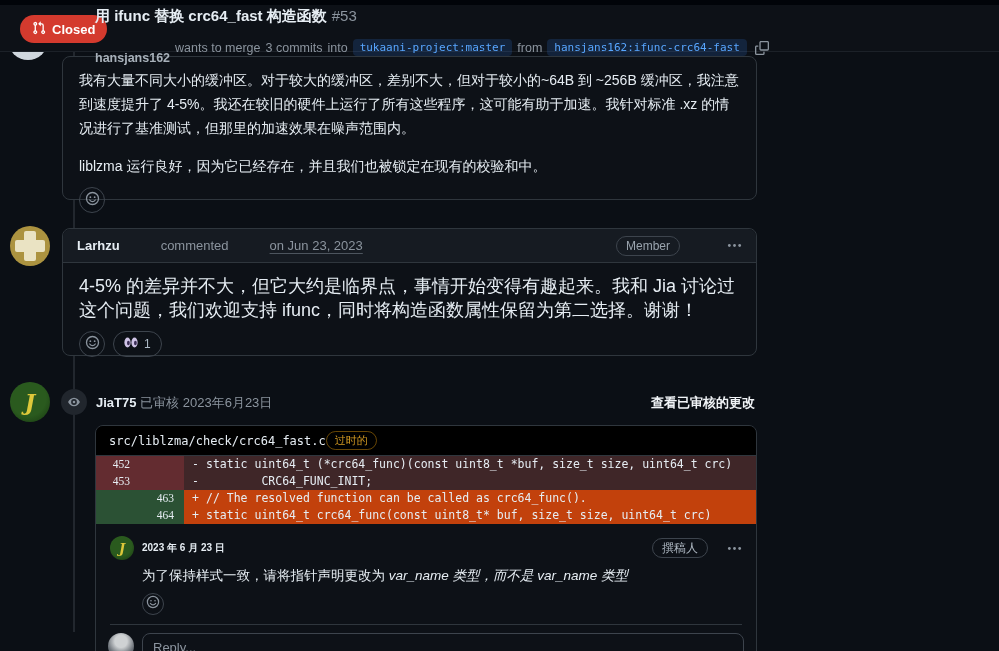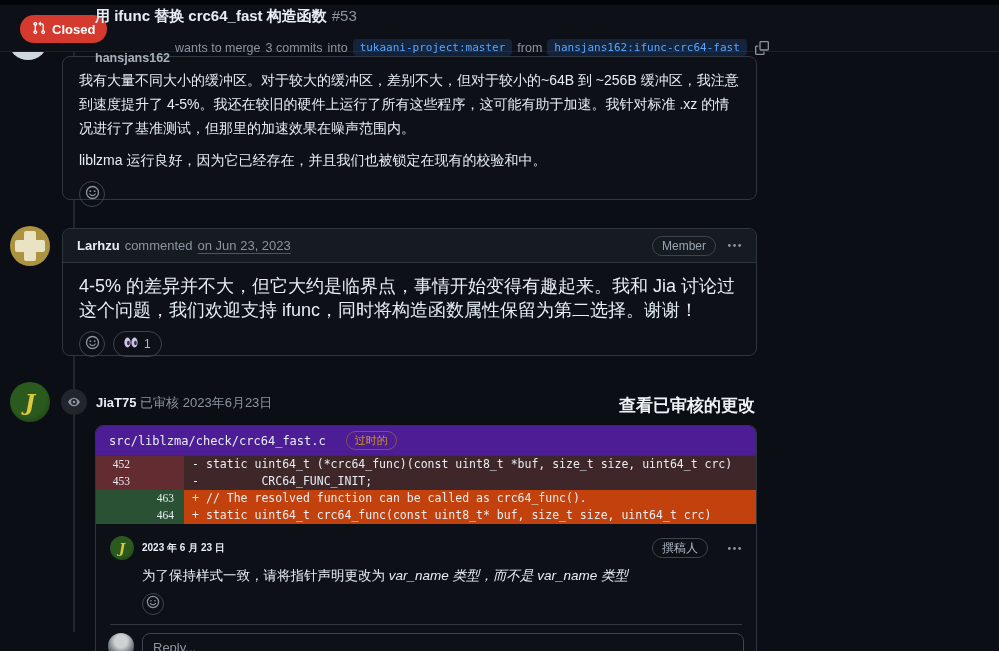--- a/index.html
+++ b/index.html
@@ -32,38 +32,38 @@
   
   .card { position:absolute; background:#0d1117; border:1px solid #2f363d; border-radius:8px; z-index:2; }
   .avatar { position:absolute; border-radius:50%; z-index:3; }
 
   
   .avatar-first { left:8px; top:20px; width:40px; height:40px; background:#d0d7de; z-index:5; }
 
   
   .box1 { left:62px; top:56px; width:695px; height:144px; padding:11px 16px; }
   .box1 p { font-size:14px; line-height:24px; color:#e6edf3; }
-  .box1 p + p { margin-top:8px; }
+  .box1 p + p { margin-top:14px; }
 
   .react-btn {
     margin-top:9px; width:26px; height:26px; border:1px solid #3d444d; border-radius:50%;
     background:transparent; display:flex; align-items:center; justify-content:center; cursor:pointer;
   }
 
   
   .avatar-larhzu { left:10px; top:226px; width:40px; height:40px; background:#ac9340; position:absolute; }
   .avatar-larhzu::before, .avatar-larhzu::after { content:""; position:absolute; background:#eae3c3; border-radius:2px; }
   .avatar-larhzu::before { left:14px; top:5px; width:12px; height:30px; }
   .avatar-larhzu::after  { left:5px; top:14px; width:30px; height:12px; }
 
   
   .box2 { left:62px; top:228px; width:695px; height:128px; }
   .box2-header {
     height:34px; background:#161b22; border-bottom:1px solid #2f363d; border-radius:8px 8px 0 0;
-    display:flex; align-items:center; padding:0 14px; font-size:13px;
+    display:flex; align-items:center; padding:0 14px; font-size:13px;gap:36px;
   }
   .c-author { font-weight:700; color:#e6edf3; }
   .c-action { color:#8b949e; margin-left:5px; }
   .c-date { color:#8b949e; margin-left:5px; text-decoration:underline; text-underline-offset:3px; text-decoration-color:#4d555e; }
   .flex-sp { flex:1; }
   .role-pill {
     font-size:12px; color:#9aa4ae; border:1px solid #3d444d; border-radius:999px; padding:1px 9px; line-height:16px;
   }
   .kebab { margin-left:11px; display:flex; align-items:center; cursor:pointer; }
   .box2-body { padding:11px 16px 0; font-size:18px; line-height:24px; color:#e6edf3; }
@@ -73,27 +73,27 @@
     border:1px solid #3d444d; border-radius:14px; font-size:12px; color:#adbac7; cursor:pointer;
   }
 
   
   .avatar-jia { background:radial-gradient(circle at 45% 40%, #2a5a1e 0 55%, #16350f 100%); display:flex; align-items:center; justify-content:center; }
   .avatar-jia-lg { left:10px; top:382px; width:40px; height:40px; font-size:22px; }
   .jia-letter { color:#ddc83a; font-family:"DejaVu Serif", serif; font-weight:700; font-style:italic; }
   .eye-chip { position:absolute; left:61px; top:389px; width:26px; height:26px; border-radius:50%; background:#21262d; display:flex; align-items:center; justify-content:center; z-index:3; }
   .review-line { position:absolute; left:96px; top:394px; font-size:13px; color:#8b949e; z-index:2; }
   .review-line b { color:#e6edf3; font-weight:700; }
-  .view-changes { position:absolute; right:244px; top:394px; font-size:17px; font-weight:700; color:#f0f3f6; z-index:2; cursor:pointer; }
+  .view-changes { position:absolute; right:244px; top:394px; font-size:13px; font-weight:700; color:#f0f3f6; z-index:2; cursor:pointer; }
 
   
   .rcard { left:95px; top:425px; width:662px; height:240px; border-radius:8px; overflow:hidden; }
   .file-header {
-    height:30px; background:#4c1d95; border-bottom:1px solid #2f363d;
-    display:flex; align-items:center; gap:20px; padding:0 13px;
+    height:30px; background:#000000; border-bottom:1px solid #2f363d;
+    display:flex; align-items:center; gap:0; padding:0 13px;
   }
   .file-path { font-family:"DejaVu Sans Mono", monospace; font-size:12px; color:#e6edf3; }
   .outdated-pill { font-size:11px; color:#d29922; border:1px solid rgba(187,128,9,0.55); border-radius:999px; padding:1px 8px; line-height:15px; }
 
   .drow { display:flex; height:17px; font-family:"DejaVu Sans Mono", monospace; font-size:11.5px; line-height:17px; color:#e6edf3; }
   .dnum { width:44px; flex:none; text-align:right; padding-right:10px;font-family:Liberation Serif, serif; }
   .dcode { flex:1; white-space:pre; padding-left:8px; }
   .dsign { display:inline-block; width:14px; }
   .drow.del .dnum { background:#632c30; }
   .drow.del .dcode { background:#3f2628; }

